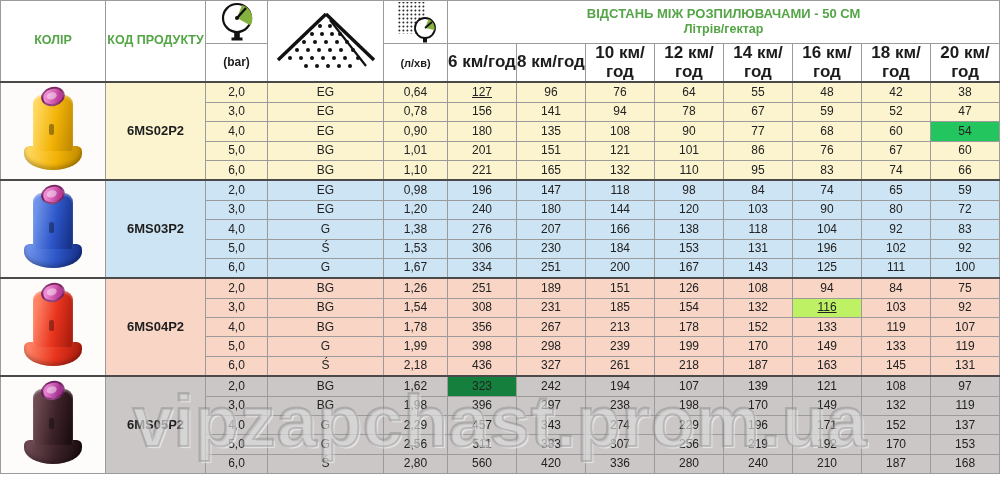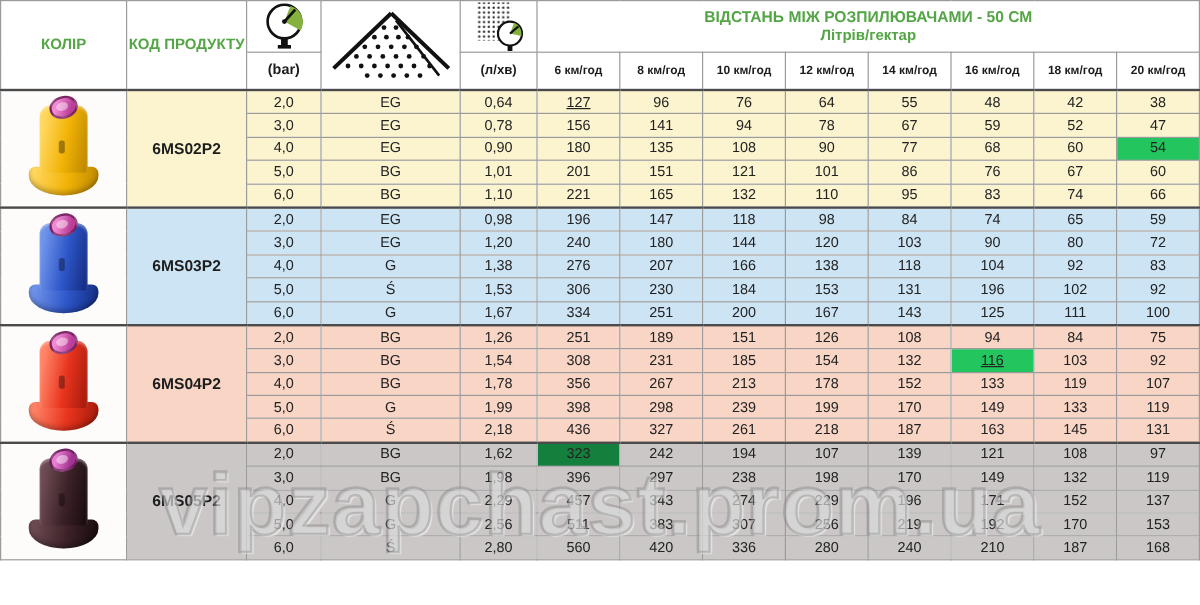--- a/index.html
+++ b/index.html
@@ -5,21 +5,21 @@
   html,body{margin:0;padding:0;background:#ffffff;}
   body{width:1000px;height:504px;font-family:"Liberation Sans",sans-serif;position:relative;overflow:hidden;}
   .stage{position:relative;width:1000px;height:504px;}
 
   table{border-collapse:collapse;width:1000px;table-layout:fixed;}
   th,td{border:1px solid #9b9b9b;padding:0;text-align:center;vertical-align:middle;
         color:#222;font-size:12px;line-height:1.1;overflow:hidden;}
   thead th{background:#ffffff;font-weight:bold;}
   .grn{color:#54a546;}
   .hdr-top th{height:42px;}
-  .hdr-bot th{height:30px;font-size:10px;color:#1c1c1c;}
+  .hdr-bot th{height:30px;font-size:17px;color:#1c1c1c;}
   .col-hdr{font-size:12.5px;}
   .span-hdr{font-size:13px;line-height:1.25;}
   .span-hdr .sub{font-size:12.5px;}
   .icon-cell svg{display:block;margin:0 auto;}
   thead tr.hdr-bot th{border-bottom:2px solid #4a4a4a;}
 
   tbody td{height:18.4px;background:#fff;}
   tbody tr.group-start td{border-top:2px solid #4a4a4a;}
   .code-cell{font-weight:bold;font-size:13px;color:#1d1d1d;}
   .nozzle-cell{background:#fdfcfa;}
@@ -325,21 +325,21 @@
         </tr>
         <tr>
           <td style="background: rgb(248, 213, 197);">3,0</td>
           <td style="background: rgb(248, 213, 197);">BG</td>
           <td style="background: rgb(248, 213, 197);">1,54</td>
           <td style="background: rgb(248, 213, 197);">308</td>
           <td style="background: rgb(248, 213, 197);">231</td>
           <td style="background: rgb(248, 213, 197);">185</td>
           <td style="background: rgb(248, 213, 197);">154</td>
           <td style="background: rgb(248, 213, 197);">132</td>
-          <td style="background: #22c55e; text-decoration: underline;">116</td>
+          <td style="background: #bef264; text-decoration: underline;">116</td>
           <td style="background: rgb(248, 213, 197);">103</td>
           <td style="background: rgb(248, 213, 197);">92</td>
         </tr>
         <tr>
           <td style="background: rgb(248, 213, 197);">4,0</td>
           <td style="background: rgb(248, 213, 197);">BG</td>
           <td style="background: rgb(248, 213, 197);">1,78</td>
           <td style="background: rgb(248, 213, 197);">356</td>
           <td style="background: rgb(248, 213, 197);">267</td>
           <td style="background: rgb(248, 213, 197);">213</td>

